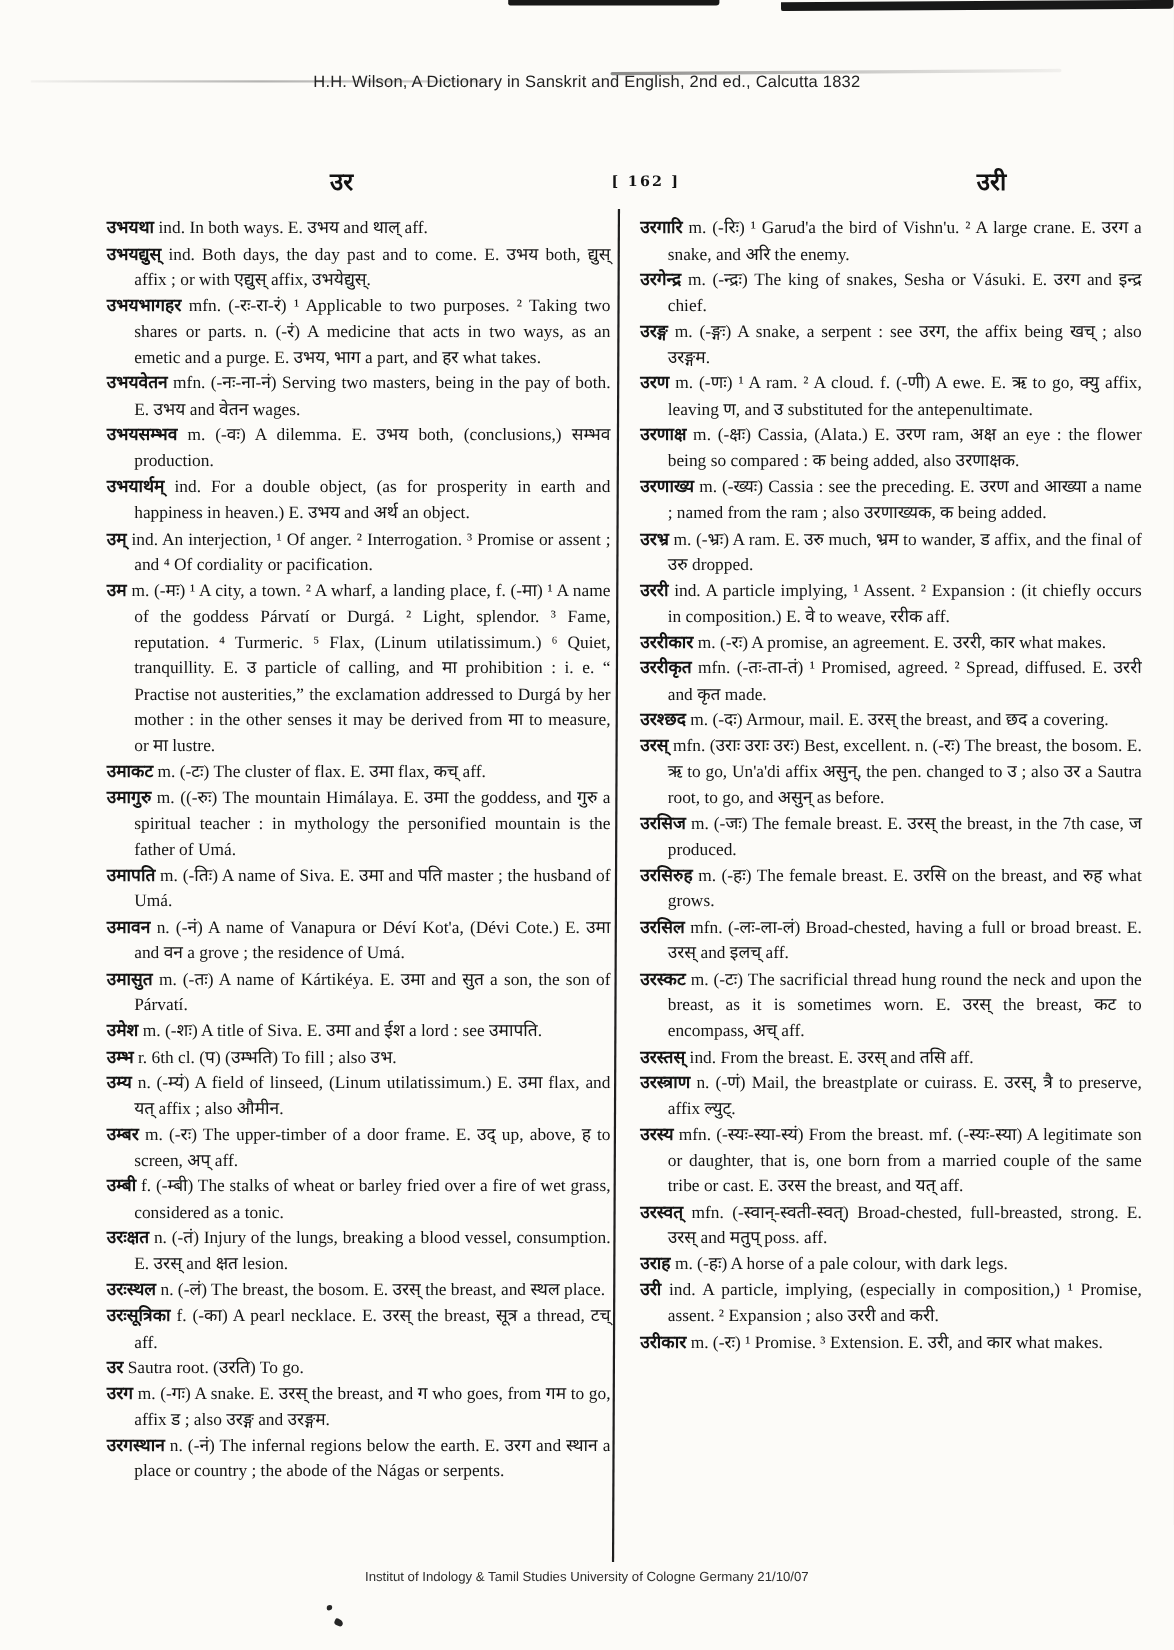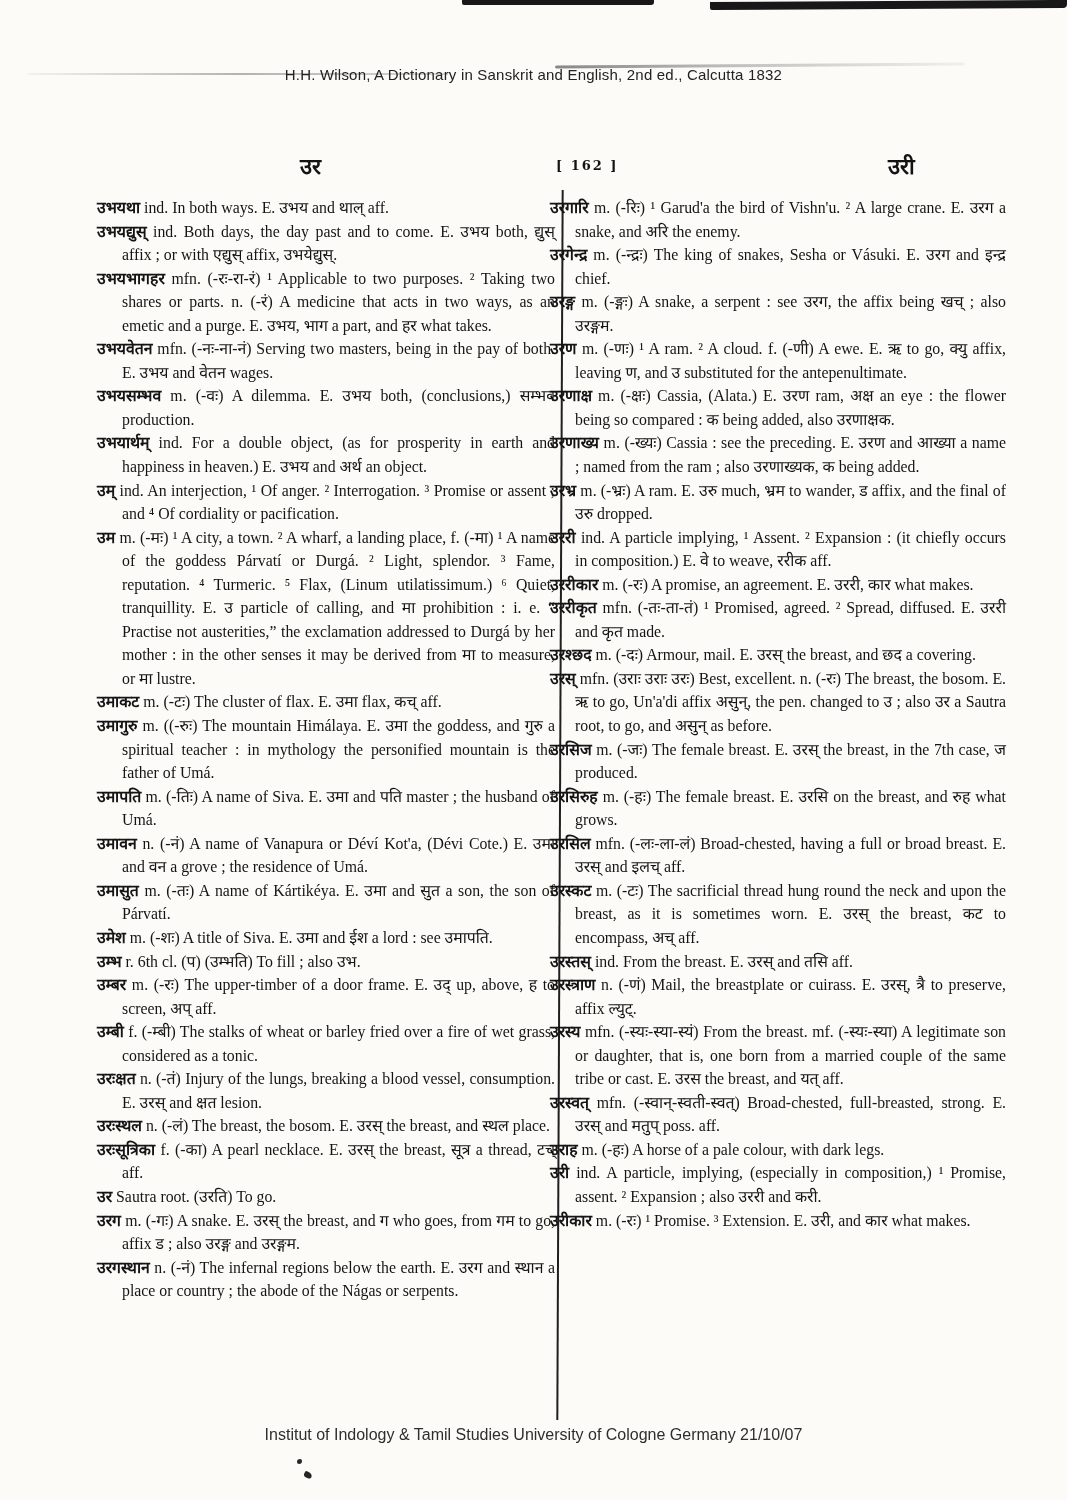--- a/index.html
+++ b/index.html
@@ -25,38 +25,38 @@
   .s2{left:304px;top:1472px;width:8px;height:6px;border-radius:30% 70% 50% 50%;transform:rotate(25deg);}
 
   
   .scan-header{
     position:absolute;top:66px;left:0;width:100%;text-align:center;
     font-family:"Liberation Sans", sans-serif;font-size:15px;color:#222;
     letter-spacing:.2px;
   }
   .footer{
     position:absolute;top:1426px;left:0;width:100%;text-align:center;
-    font-family:"Liberation Sans", sans-serif;font-size:16px;color:#2e2e2e;
+    font-family:"Liberation Sans", sans-serif;font-size:12px;color:#2e2e2e;
   }
 
   
   .page-header{position:absolute;top:148px;left:0;width:100%;height:36px;}
   .guide{position:absolute;font-weight:700;font-size:22px;line-height:36px;}
   .guide-left{left:300px;}
   .guide-right{left:888px;}
   .pagenum{position:absolute;left:524px;font-weight:700;font-size:13px;line-height:36px;letter-spacing:2px;margin-left:32px;}
 
   
   .col{
     position:absolute;top:196px;width:458px;
     font-size:15.8px;line-height:23.55px;text-align:justify;
     color:#141414;
   }
   .col-left{left:97px;}
-  .col-right{left:550px;width:456px;}
+  .col-right{left:582px;width:456px;}
   .entry{margin:0;text-indent:-25px;padding-left:25px;font-family:Liberation Serif, serif;}
   .hw{font-weight:700;}
   .divider{
     position:absolute;left:559px;top:190px;width:2px;height:1230px;
     background:#1f1f1f;transform:rotate(0.25deg);
   }
 </style>
 </head>
 <body>
 
@@ -84,20 +84,21 @@
       <p class="entry"><b class="hw">उभयार्थम्</b> <span>ind. For a double object, (as for prosperity in earth and happiness in heaven.) E. उभय and अर्थ an object.</span></p>
       <p class="entry"><b class="hw">उम्</b> <span>ind. An interjection, ¹ Of anger. ² Interrogation. ³ Promise or assent ; and ⁴ Of cordiality or pacification.</span></p>
       <p class="entry"><b class="hw">उम</b> <span>m. (-मः) ¹ A city, a town. ² A wharf, a landing place, f. (-मा) ¹ A name of the goddess Párvatí or Durgá. ² Light, splendor. ³ Fame, reputation. ⁴ Turmeric. ⁵ Flax, (Linum utilatissimum.) ⁶ Quiet, tranquillity. E. उ particle of calling, and मा prohibition : i. e. “ Practise not austerities,” the exclamation addressed to Durgá by her mother : in the other senses it may be derived from मा to measure, or मा lustre.</span></p>
       <p class="entry"><b class="hw">उमाकट</b> <span>m. (-टः) The cluster of flax. E. उमा flax, कच् aff.</span></p>
       <p class="entry"><b class="hw">उमागुरु</b> <span>m. ((-रुः) The mountain Himálaya. E. उमा the goddess, and गुरु a spiritual teacher : in mythology the personified mountain is the father of Umá.</span></p>
       <p class="entry"><b class="hw">उमापति</b> <span>m. (-तिः) A name of Siva. E. उमा and पति master ; the husband of Umá.</span></p>
       <p class="entry"><b class="hw">उमावन</b> <span>n. (-नं) A name of Vanapura or Déví Kot'a, (Dévi Cote.) E. उमा and वन a grove ; the residence of Umá.</span></p>
       <p class="entry"><b class="hw">उमासुत</b> <span>m. (-तः) A name of Kártikéya. E. उमा and सुत a son, the son of Párvatí.</span></p>
       <p class="entry"><b class="hw">उमेश</b> <span>m. (-शः) A title of Siva. E. उमा and ईश a lord : see उमापति.</span></p>
       <p class="entry"><b class="hw">उम्भ</b> <span>r. 6th cl. (प) (उम्भति) To fill ; also उभ.</span></p>
+      <p class="entry"><b class="hw">उम्य</b> <span>n. (-म्यं) A field of linseed, (Linum utilatissimum.) E. उमा flax, and यत् affix ; also औमीन.</span></p>
       <p class="entry"><b class="hw">उम्बर</b> <span>m. (-रः) The upper-timber of a door frame. E. उद् up, above, ह to screen, अप् aff.</span></p>
       <p class="entry"><b class="hw">उम्बी</b> <span>f. (-म्बी) The stalks of wheat or barley fried over a fire of wet grass, considered as a tonic.</span></p>
       <p class="entry"><b class="hw">उरःक्षत</b> <span>n. (-तं) Injury of the lungs, breaking a blood vessel, consumption. E. उरस् and क्षत lesion.</span></p>
       <p class="entry"><b class="hw">उरःस्थल</b> <span>n. (-लं) The breast, the bosom. E. उरस् the breast, and स्थल place.</span></p>
       <p class="entry"><b class="hw">उरःसूत्रिका</b> <span>f. (-का) A pearl necklace. E. उरस् the breast, सूत्र a thread, टच् aff.</span></p>
       <p class="entry"><b class="hw">उर</b> <span>Sautra root. (उरति) To go.</span></p>
       <p class="entry"><b class="hw">उरग</b> <span>m. (-गः) A snake. E. उरस् the breast, and ग who goes, from गम to go, affix ड ; also उरङ्ग and उरङ्गम.</span></p>
       <p class="entry"><b class="hw">उरगस्थान</b> <span>n. (-नं) The infernal regions below the earth. E. उरग and स्थान a place or country ; the abode of the Nágas or serpents.</span></p>
     </div>
   <div class="divider"></div>

